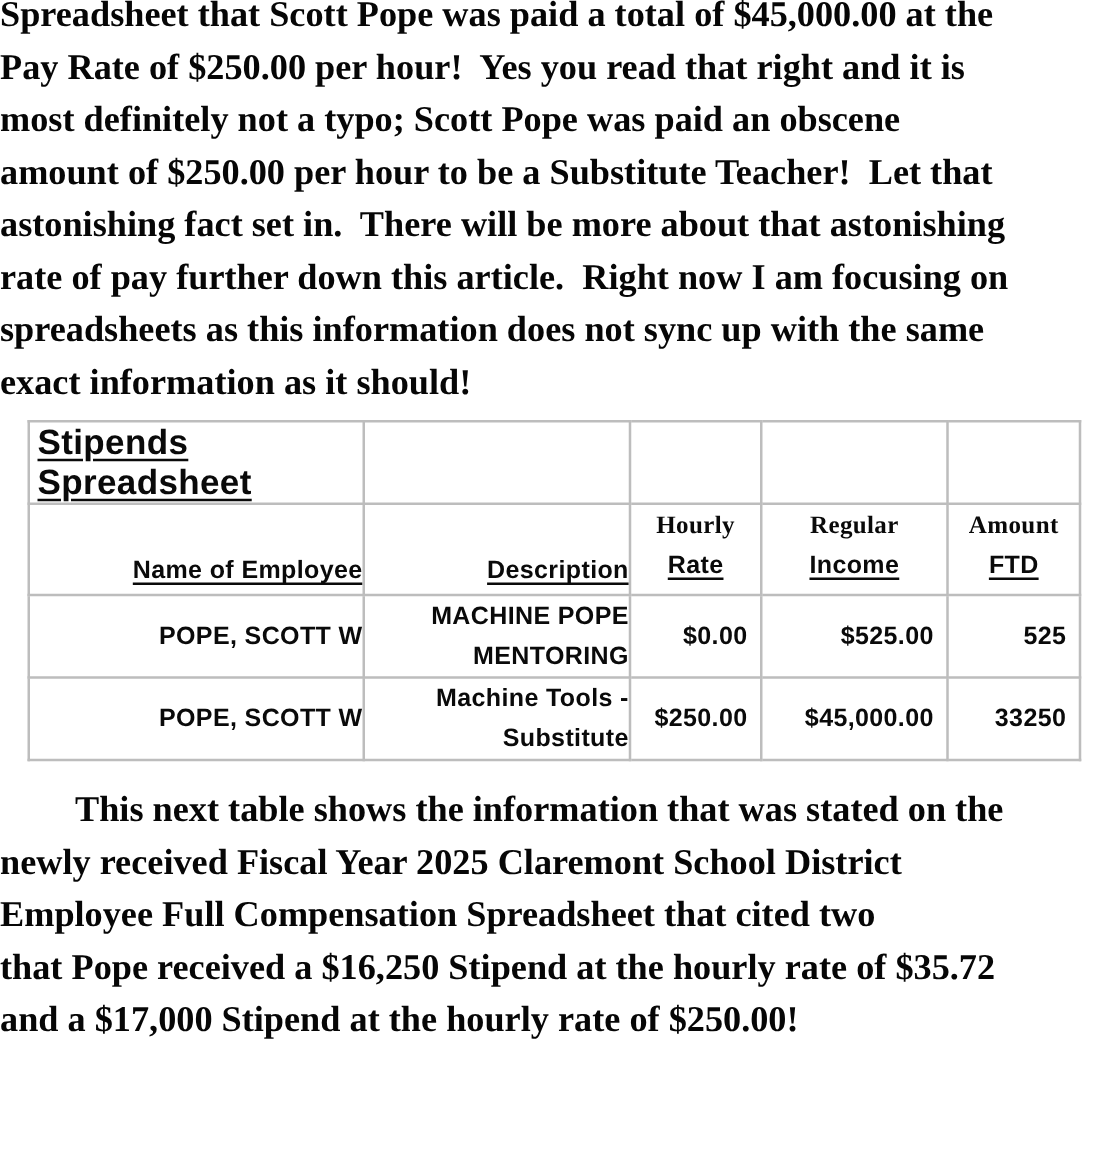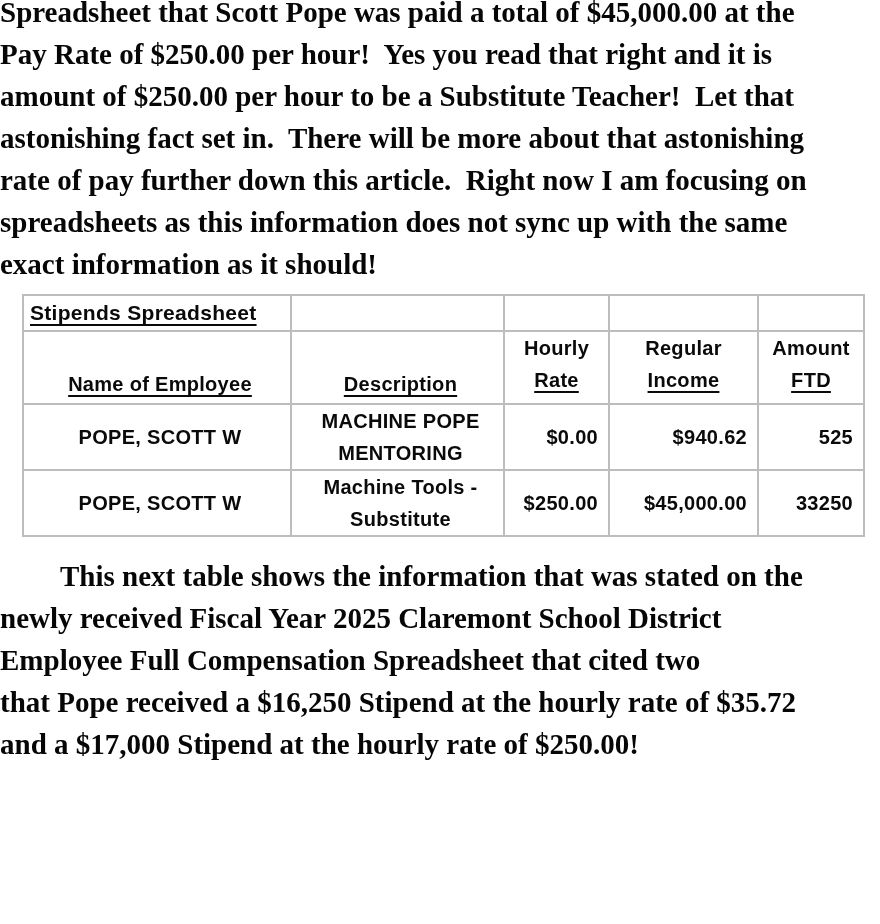--- a/index.html
+++ b/index.html
@@ -40,43 +40,44 @@
   }
   table.stipends td {
     border: 2px solid #bdbdbd;
     padding: 0;
     overflow: hidden;
   }
   tr.title-row  { height: 36px; }
   tr.header-row { height: 64px; }
   tr.data-row   { height: 64px; }
 
-  .cell-left   { text-align: center;  vertical-align: middle; padding-left: 6px !important; }
+  .cell-left   { text-align: right;  vertical-align: middle; padding-left: 6px !important; }
   .cell-right  { text-align: right; vertical-align: middle; padding-right: 10px !important; }
   .cell-bottom { vertical-align: bottom !important; padding-bottom: 7px !important; }
   .cell-center { text-align: center; }
-  .title-cell  { vertical-align: middle; padding-left: 6px !important; font-size: 21px; }
+  .title-cell  { vertical-align: middle; padding-left: 6px !important; font-size: 28px; }
 
   .u {
     text-decoration: underline;
     text-decoration-thickness: 2px;
     text-underline-offset: 4px;
   }
   .twoline { line-height: 32px; }
-  .hdr-top { display: block; line-height: 32px; }
+  .hdr-top { display: block; line-height: 32px; font-family: Liberation Serif, serif; }
   .hdr-bottom { display: block; line-height: 32px; }
 </style>
 </head>
 <body>
 
 <div class="page">
 
   <div class="para" id="para1">
     <div class="line">Spreadsheet that Scott Pope was paid a total of $45,000.00 at the</div>
     <div class="line">Pay Rate of $250.00 per hour!  Yes you read that right and it is</div>
+    <div class="line">most definitely not a typo; Scott Pope was paid an obscene</div>
     <div class="line">amount of $250.00 per hour to be a Substitute Teacher!  Let that</div>
     <div class="line">astonishing fact set in.  There will be more about that astonishing</div>
     <div class="line">rate of pay further down this article.  Right now I am focusing on</div>
     <div class="line">spreadsheets as this information does not sync up with the same</div>
     <div class="line">exact information as it should!</div>
   </div>
 
   <table class="stipends">
     <colgroup>
       <col style="width:268px">
@@ -109,21 +110,21 @@
         <span class="hdr-bottom"><span class="u">FTD</span></span>
       </td>
     </tr>
     <tr class="data-row">
       <td class="cell-left">POPE, SCOTT W</td>
       <td class="cell-left twoline">
         <span style="display:block">MACHINE POPE</span>
         <span style="display:block">MENTORING</span>
       </td>
       <td class="cell-right">$0.00</td>
-      <td class="cell-right">$940.62</td>
+      <td class="cell-right">$525.00</td>
       <td class="cell-right">525</td>
     </tr>
     <tr class="data-row">
       <td class="cell-left">POPE, SCOTT W</td>
       <td class="cell-left twoline">
         <span style="display:block">Machine Tools -</span>
         <span style="display:block">Substitute</span>
       </td>
       <td class="cell-right">$250.00</td>
       <td class="cell-right">$45,000.00</td>

